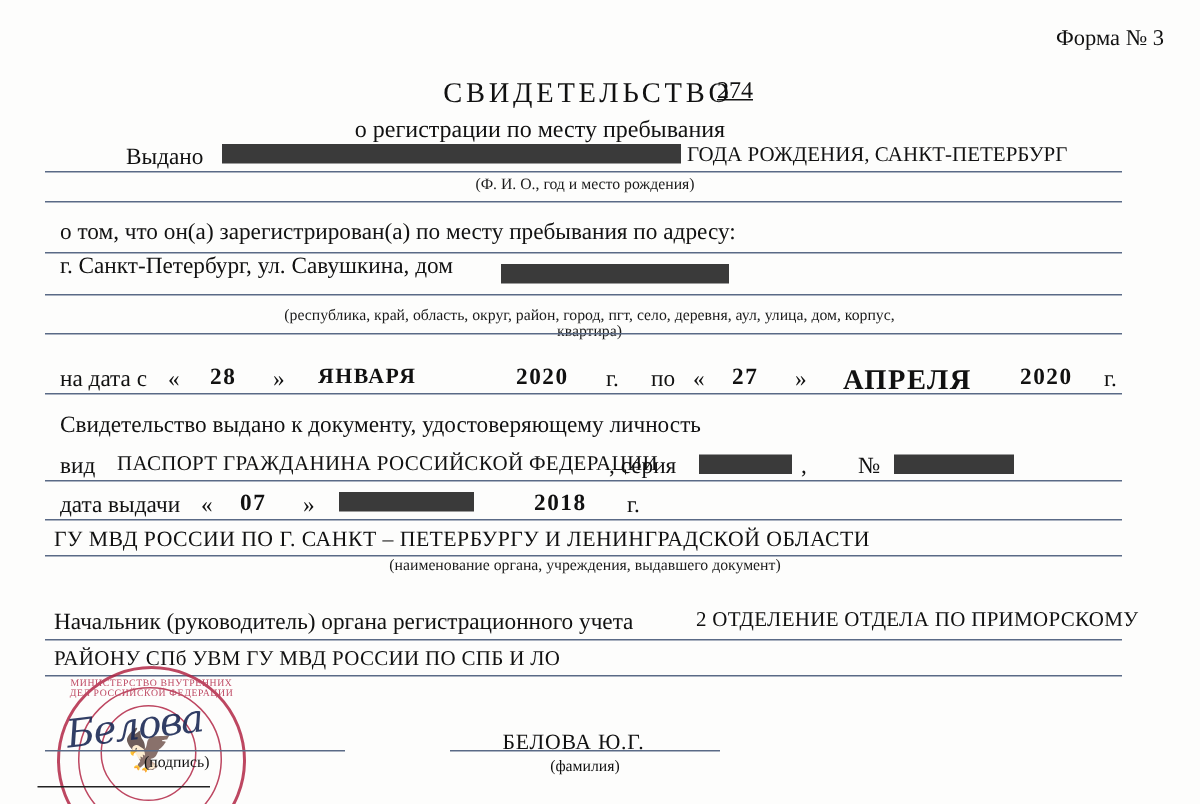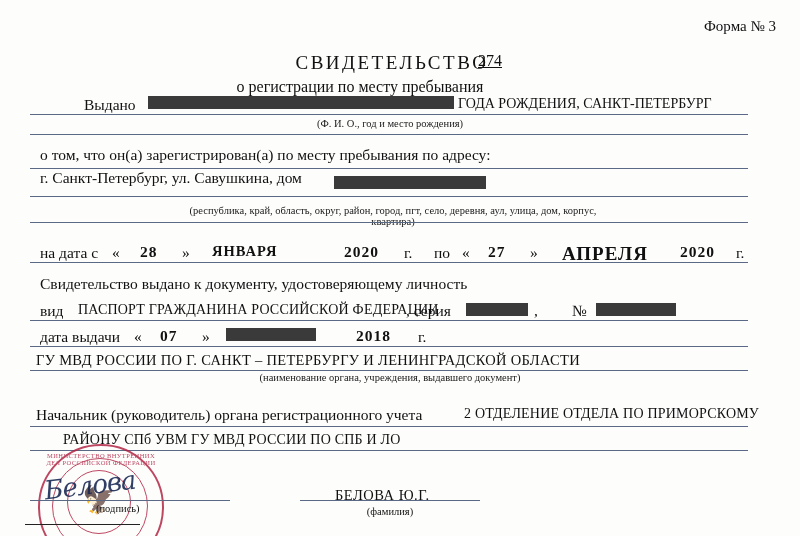--- a/index.html
+++ b/index.html
@@ -229,21 +229,21 @@
   <div class="rule" style="left:30px; top:346px; width:718px;"></div>
 
   <div class="row" style="left:36px; top:352px; font-size:14.5px; letter-spacing:0.3px;">ГУ  МВД  РОССИИ  ПО  Г. САНКТ – ПЕТЕРБУРГУ  И  ЛЕНИНГРАДСКОЙ ОБЛАСТИ</div>
   <div class="rule" style="left:30px; top:370px; width:718px;"></div>
   <div class="caption" style="left:190px; top:372px; width:400px;">(наименование органа, учреждения, выдавшего документ)</div>
 
   <div class="row" style="left:36px; top:406px;">Начальник (руководитель) органа регистрационного учета</div>
   <div class="row" style="left:464px; top:406px; font-size:14px; letter-spacing:0.2px;">2 ОТДЕЛЕНИЕ ОТДЕЛА  ПО ПРИМОРСКОМУ</div>
   <div class="rule" style="left:30px; top:426px; width:718px;"></div>
 
-  <div class="row" style="left:36px; top:432px; font-size:14px; letter-spacing:0.2px;margin-left:27px;">РАЙОНУ СПб УВМ  ГУ  МВД  РОССИИ  ПО СПБ  И  ЛО</div>
+  <div class="row" style="left:36px; top:432px; font-size:14px; letter-spacing:0.2px;">РАЙОНУ СПб УВМ  ГУ  МВД  РОССИИ  ПО СПБ  И  ЛО</div>
   <div class="rule" style="left:30px; top:450px; width:718px;"></div>
 
   <div class="stamp">
     <div class="stamp-inner"></div>
     <div class="stamp-core"></div>
     <div class="stamp-text-top">МИНИСТЕРСТВО ВНУТРЕННИХ ДЕЛ РОССИЙСКОЙ ФЕДЕРАЦИИ</div>
     <div class="eagle">🦅</div>
 
   </div>
 

